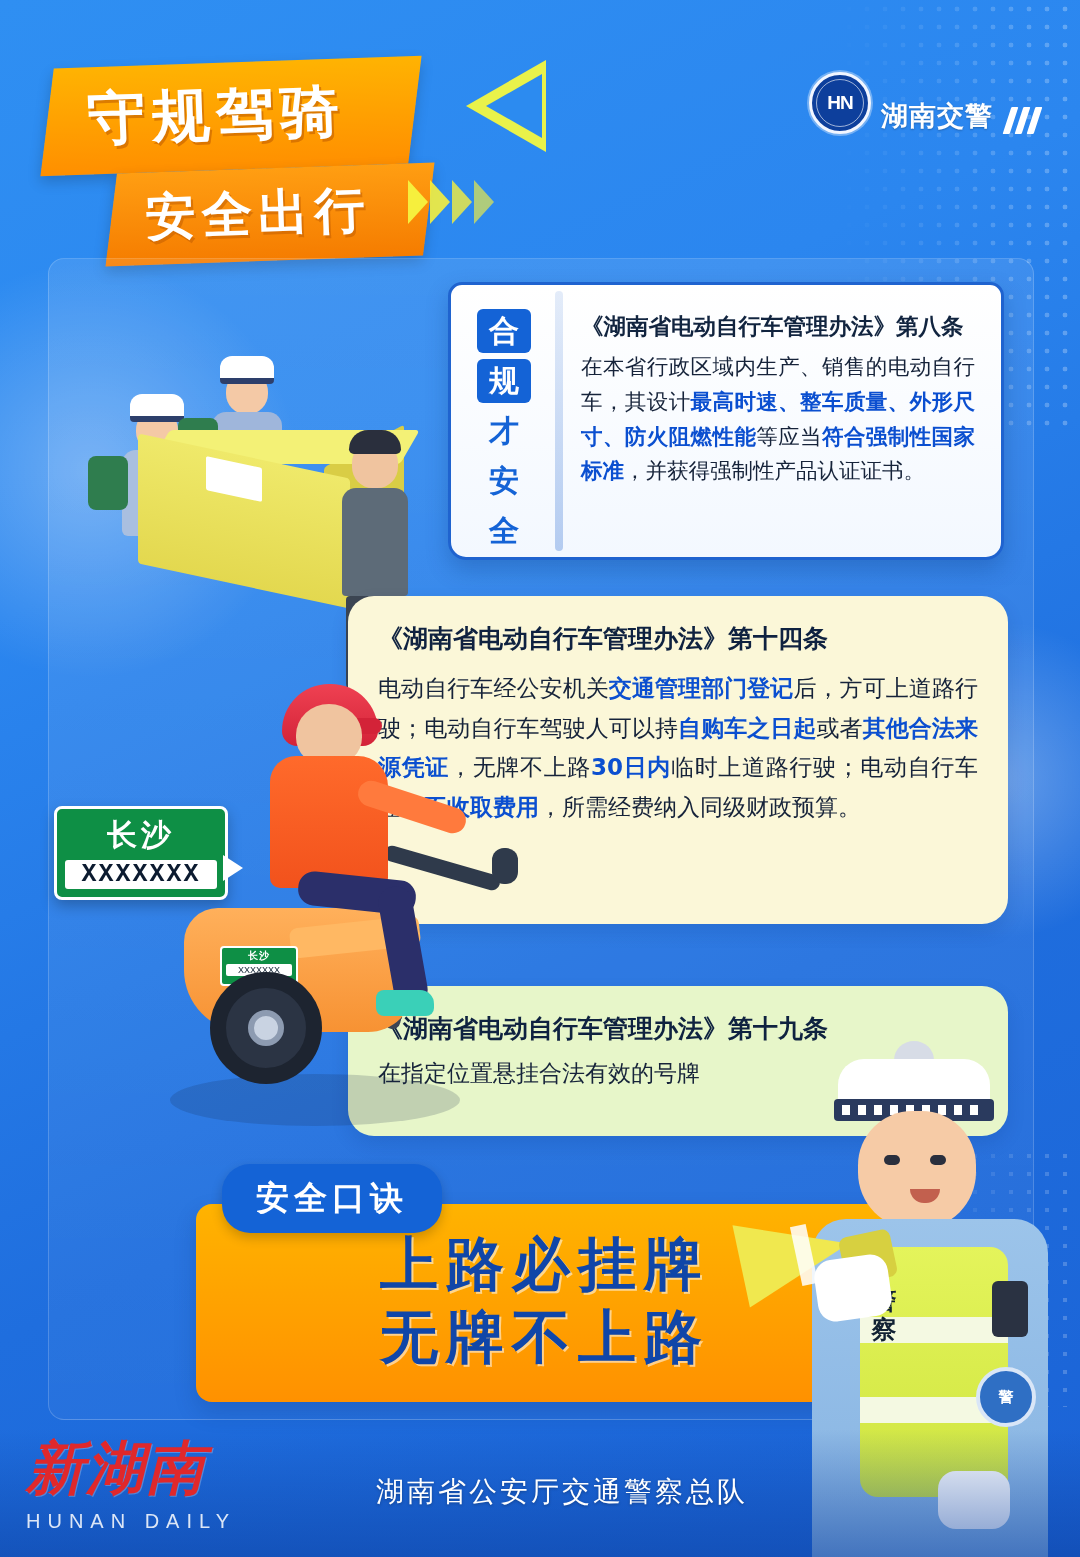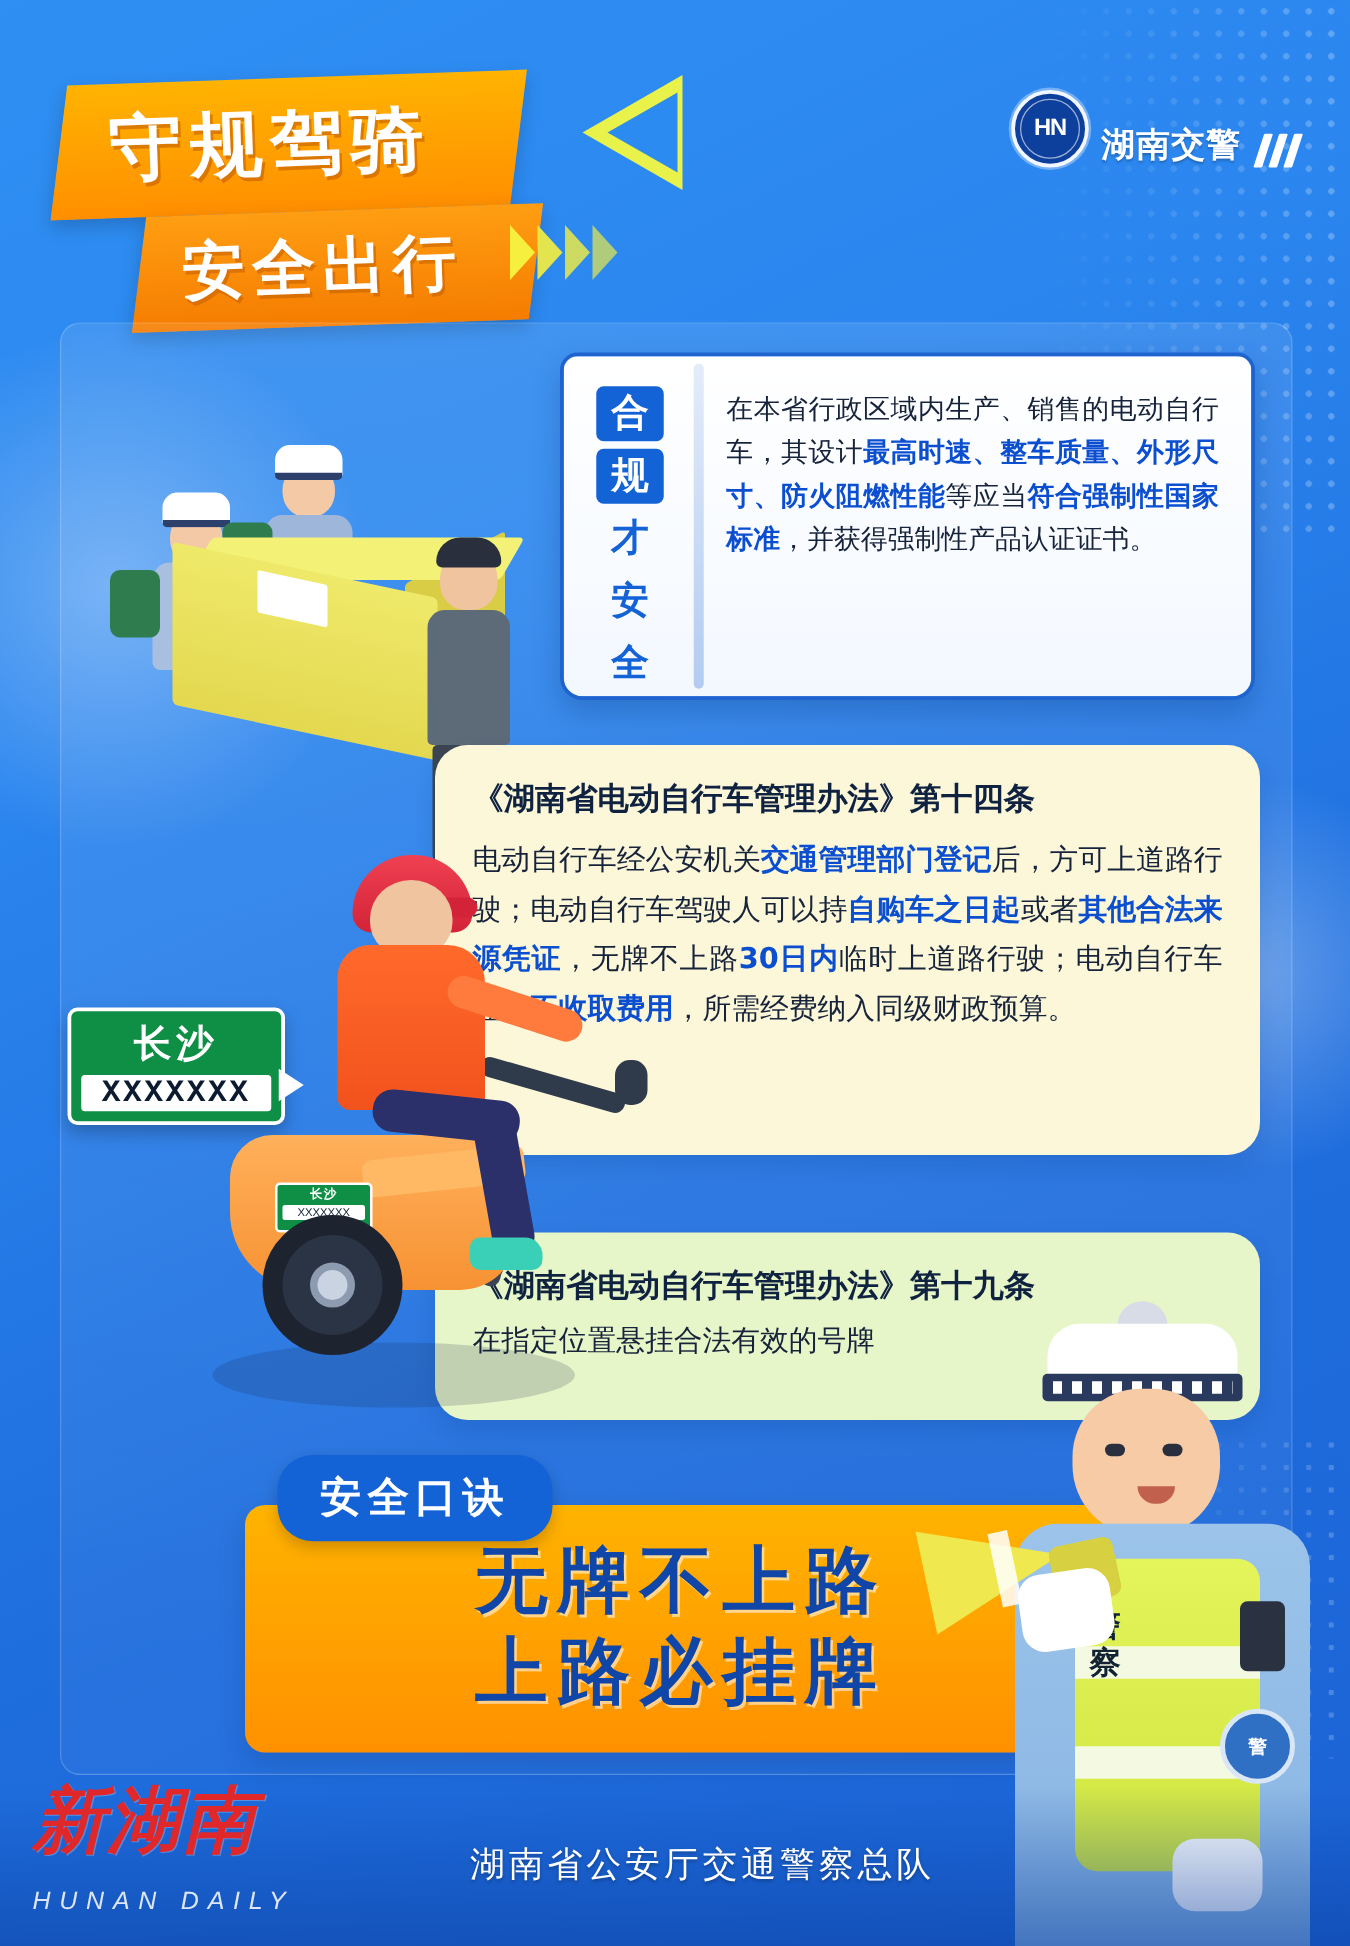--- a/index.html
+++ b/index.html
@@ -646,23 +646,22 @@
     font-weight: bold;
     font-style: italic;
     letter-spacing: 2px;
     font-family: Liberation Serif, serif;
     text-shadow: 1px 1px 0 rgba(255,255,255,.25);
   }
   .brand .en {
     color: rgba(255,255,255,.85);
     font-size: 20px;
     letter-spacing: 7px;
-    margin-top: 14px;
+    margin-top: 2px;
     font-family: "Liberation Sans", sans-serif;
-    font-style: italic;
   }
 </style>
 </head>
 <body>
 
 <div class="poster">
 
   <div class="dots"></div>
   <div class="dots2"></div>
   <div class="glow" style="left:-120px;top:260px;width:420px;height:420px;"></div>
@@ -730,20 +729,21 @@
 
   <div class="card book">
     <div class="book-spine"></div>
     <div class="book-vert">
       <b class="filled">合</b>
       <b class="filled">规</b>
       <b>才</b>
       <b>安</b>
       <b>全</b>
     </div>
+    <div class="ttl">《湖南省电动自行车管理办法》第八条</div>
     <div class="body-txt"><span>在本省行政区域内生产、销售的电动自行车，其设计</span><span class="hl">最高时速、整车质量、外形尺寸、防火阻燃性能</span><span>等应当</span><span class="hl">符合强制性国家标准</span><span>，并获得强制性产品认证证书。</span></div>
   </div>
 
   <div class="card c14">
     <div class="ttl">《湖南省电动自行车管理办法》第十四条</div>
     <div class="body-txt"><span>电动自行车经公安机关</span><span class="hl">交通管理部门登记</span><span>后，方可上道路行驶；电动自行车驾驶人可以持</span><span class="hl">自购车之日起</span><span>或者</span><span class="hl">其他合法来源凭证</span><span>，无牌不上路</span><span class="hl">30日内</span><span>临时上道路行驶；电动自行车登记</span><span class="hl">不收取费用</span><span>，所需经费纳入同级财政预算。</span></div>
   </div>
 
   <div class="card c19">
     <div class="ttl">《湖南省电动自行车管理办法》第十九条</div>
@@ -774,22 +774,22 @@
       <span>XXXXXXX</span>
     </div>
     <div class="wheel rear">
         <div class="hub"></div>
       </div>
   </div>
 
   <div class="slogan-box"></div>
   <div class="slogan-tag">安全口诀</div>
   <div class="slogan-lines">
+    <div>上路必挂牌</div>
     <div>无牌不上路</div>
-    <div>上路必挂牌</div>
   </div>
 
   <div class="police">
     <div class="p-emblem"></div>
     <div class="p-cap"></div>
     <div class="p-cap-band"></div>
     <div class="p-head">
       <div class="p-eye l"></div>
       <div class="p-eye r"></div>
       <div class="p-mouth"></div>

